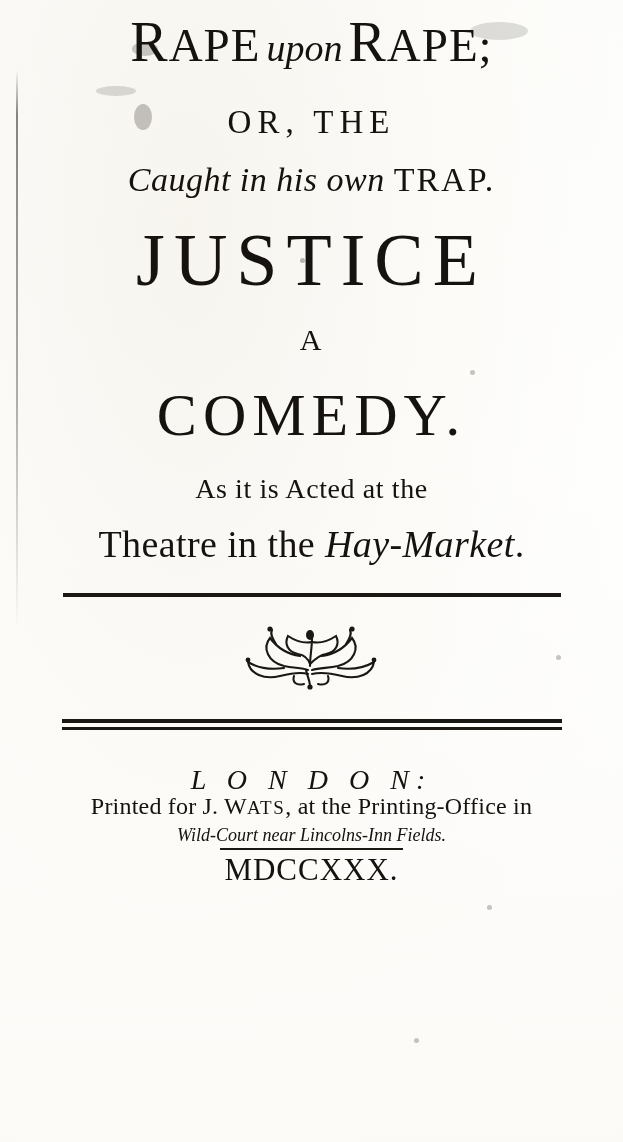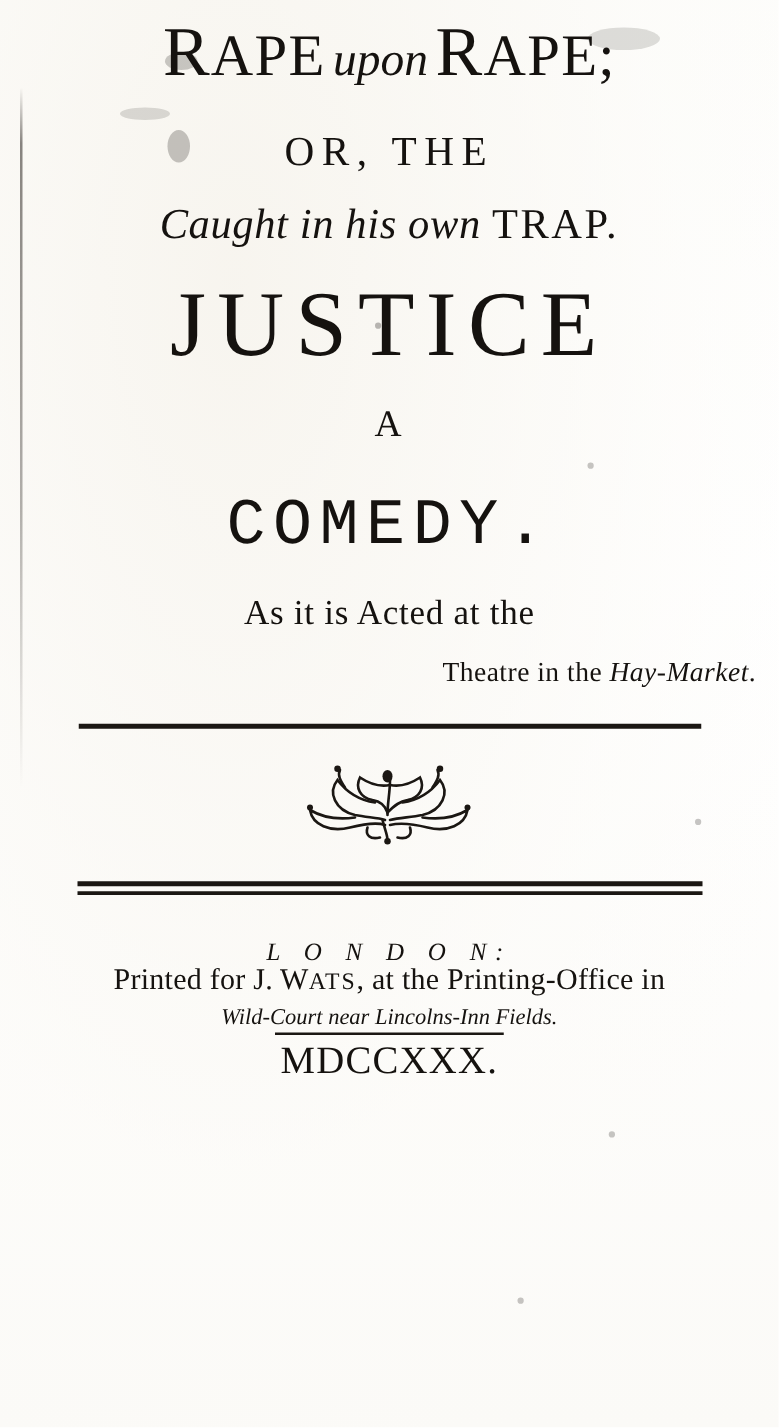--- a/index.html
+++ b/index.html
@@ -91,39 +91,37 @@
 
   
   .l-a {
     margin-top: 28px;
     font-size: 30px;
     letter-spacing: 2px;
   }
 
   
   .l-comedy {
-    margin-top: 40px;
-    font-size: 52px;
+    margin-top: 30px;
+    font-size: 60px;
     letter-spacing: 6px;
-    font-family: Liberation Mono, monospace;
   }
 
   
   .l-asit {
     margin-top: 30px;
     font-size: 28px;
     letter-spacing: 0.6px;
   }
 
   
   .l-theatre {
     margin-top: 22px;
-    font-size: 22px;
+    font-size: 38px;
     letter-spacing: 0.4px;
-    text-align: right;
   }
   .l-theatre .ital { font-style: italic; }
 
   
   .rule-thick {
     margin: 30px auto 0 auto;
     width: 498px;
     height: 4px;
     background: #1b1713;
   }
@@ -140,21 +138,21 @@
     height: 70px;
     display: flex;
     align-items: center;
     justify-content: center;
   }
   .ornament svg { display: block; }
 
   
   .l-london {
     margin-top: 36px;
-    font-size: 20px;
+    font-size: 28px;
     font-style: italic;
     letter-spacing: 7px;
   }
   .l-printed {
     font-size: 24px;
     letter-spacing: 0.2px;
   }
   .l-printed .sc { font-size: 19px; letter-spacing: 1.5px; }
   .l-wild {
     margin-top: 8px;

